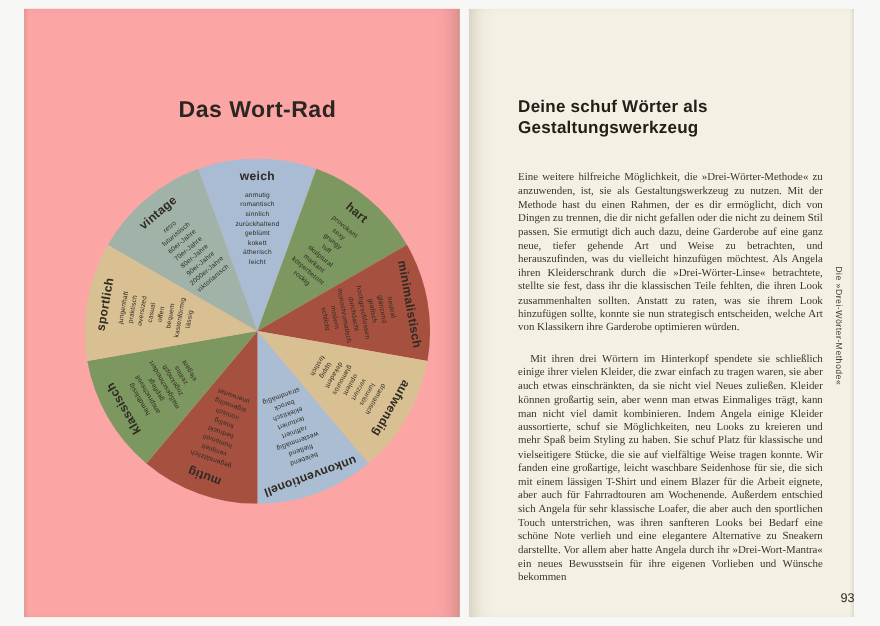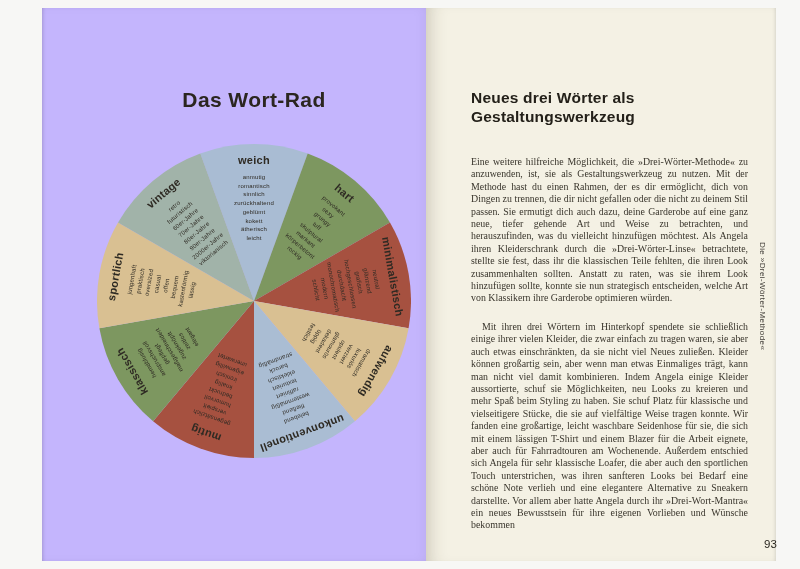--- a/index.html
+++ b/index.html
@@ -1,19 +1,19 @@
 <!DOCTYPE html>
 <html><head>
 <meta charset="utf-8">
 <style>
   html,body{margin:0;padding:0;background:#f7f7f5;}
   .canvas{position:relative;width:800px;height:569px;background:#f7f7f5;overflow:hidden;
           font-family:"Liberation Sans",sans-serif;}
   .page{position:absolute;top:8px;height:553px;}
-  .page-left{left:42px;width:396px;background:#c4b5fd;
+  .page-left{left:22px;width:396px;background:#fca5a5;
      box-shadow:inset -16px 0 20px -16px rgba(60,50,30,.35), inset 3px 0 4px -3px rgba(0,0,0,.25);}
   .page-right{left:426px;width:350px;background:#f4f1e4;
      box-shadow:inset 16px 0 20px -16px rgba(60,50,30,.30), inset -3px 0 4px -3px rgba(0,0,0,.18);}
   .wheel-title{position:absolute;left:55px;top:80px;width:314px;margin:0;text-align:center;
      font-size:21px;font-weight:700;letter-spacing:.4px;color:#2b2620;
      font-family:"Liberation Sans",sans-serif;}
   .wheel-svg{position:absolute;left:55px;top:136px;}
   .seg-title{font:700 11px "Liberation Sans",sans-serif;text-anchor:middle;fill:#2e2a23;letter-spacing:.3px;}
   .seg-word{font:400 6px "Liberation Sans",sans-serif;text-anchor:middle;fill:#2e2a23;letter-spacing:.2px;}
   .chapter-heading{position:absolute;left:45px;top:80px;width:290px;margin:0;
@@ -142,21 +142,21 @@
           <text class="seg-word" x="0" y="-87.2">80er-Jahre</text>
           <text class="seg-word" x="0" y="-78.5">90er-Jahre</text>
           <text class="seg-word" x="0" y="-69.8">2000er-Jahre</text>
           <text class="seg-word" x="0" y="-61.1">viktorianisch</text>
         </g>
       </svg>
   </div>
 
   <div class="page page-right">
     <h2 class="chapter-heading">
-      <span>Neues drei Wörter als</span><br>
+      <span>Deine schuf Wörter als</span><br>
       <span>Gestaltungswerkzeug</span>
     </h2>
     <div class="body-copy">
       <p>Eine weitere hilfreiche Möglichkeit, die »Drei-Wörter-Methode« zu anzuwenden, ist, sie als Gestaltungswerkzeug zu nutzen. Mit der Methode hast du einen Rahmen, der es dir ermöglicht, dich von Dingen zu trennen, die dir nicht gefallen oder die nicht zu deinem Stil passen. Sie ermutigt dich auch dazu, deine Garderobe auf eine ganz neue, tiefer gehende Art und Weise zu betrachten, und herauszufinden, was du vielleicht hinzufügen möchtest. Als Angela ihren Kleiderschrank durch die »Drei-Wörter-Linse« betrachtete, stellte sie fest, dass ihr die klassischen Teile fehlten, die ihren Look zusammenhalten sollten. Anstatt zu raten, was sie ihrem Look hinzufügen sollte, konnte sie nun strategisch entscheiden, welche Art von Klassikern ihre Garderobe optimieren würden.</p>
       <p class="indent">Mit ihren drei Wörtern im Hinterkopf spendete sie schließlich einige ihrer vielen Kleider, die zwar einfach zu tragen waren, sie aber auch etwas einschränkten, da sie nicht viel Neues zuließen. Kleider können großartig sein, aber wenn man etwas Einmaliges trägt, kann man nicht viel damit kombinieren. Indem Angela einige Kleider aussortierte, schuf sie Möglichkeiten, neu Looks zu kreieren und mehr Spaß beim Styling zu haben. Sie schuf Platz für klassische und vielseitigere Stücke, die sie auf vielfältige Weise tragen konnte. Wir fanden eine großartige, leicht waschbare Seidenhose für sie, die sich mit einem lässigen T-Shirt und einem Blazer für die Arbeit eignete, aber auch für Fahrradtouren am Wochenende. Außerdem entschied sich Angela für sehr klassische Loafer, die aber auch den sportlichen Touch unterstrichen, was ihren sanfteren Looks bei Bedarf eine schöne Note verlieh und eine elegantere Alternative zu Sneakern darstellte. Vor allem aber hatte Angela durch ihr »Drei-Wort-Mantra« ein neues Bewusstsein für ihre eigenen Vorlieben und Wünsche bekommen</p>
     </div>
     <div class="margin-label">Die »Drei-Wörter-Methode«</div>
     <div class="page-number">93</div>
   </div>
 

